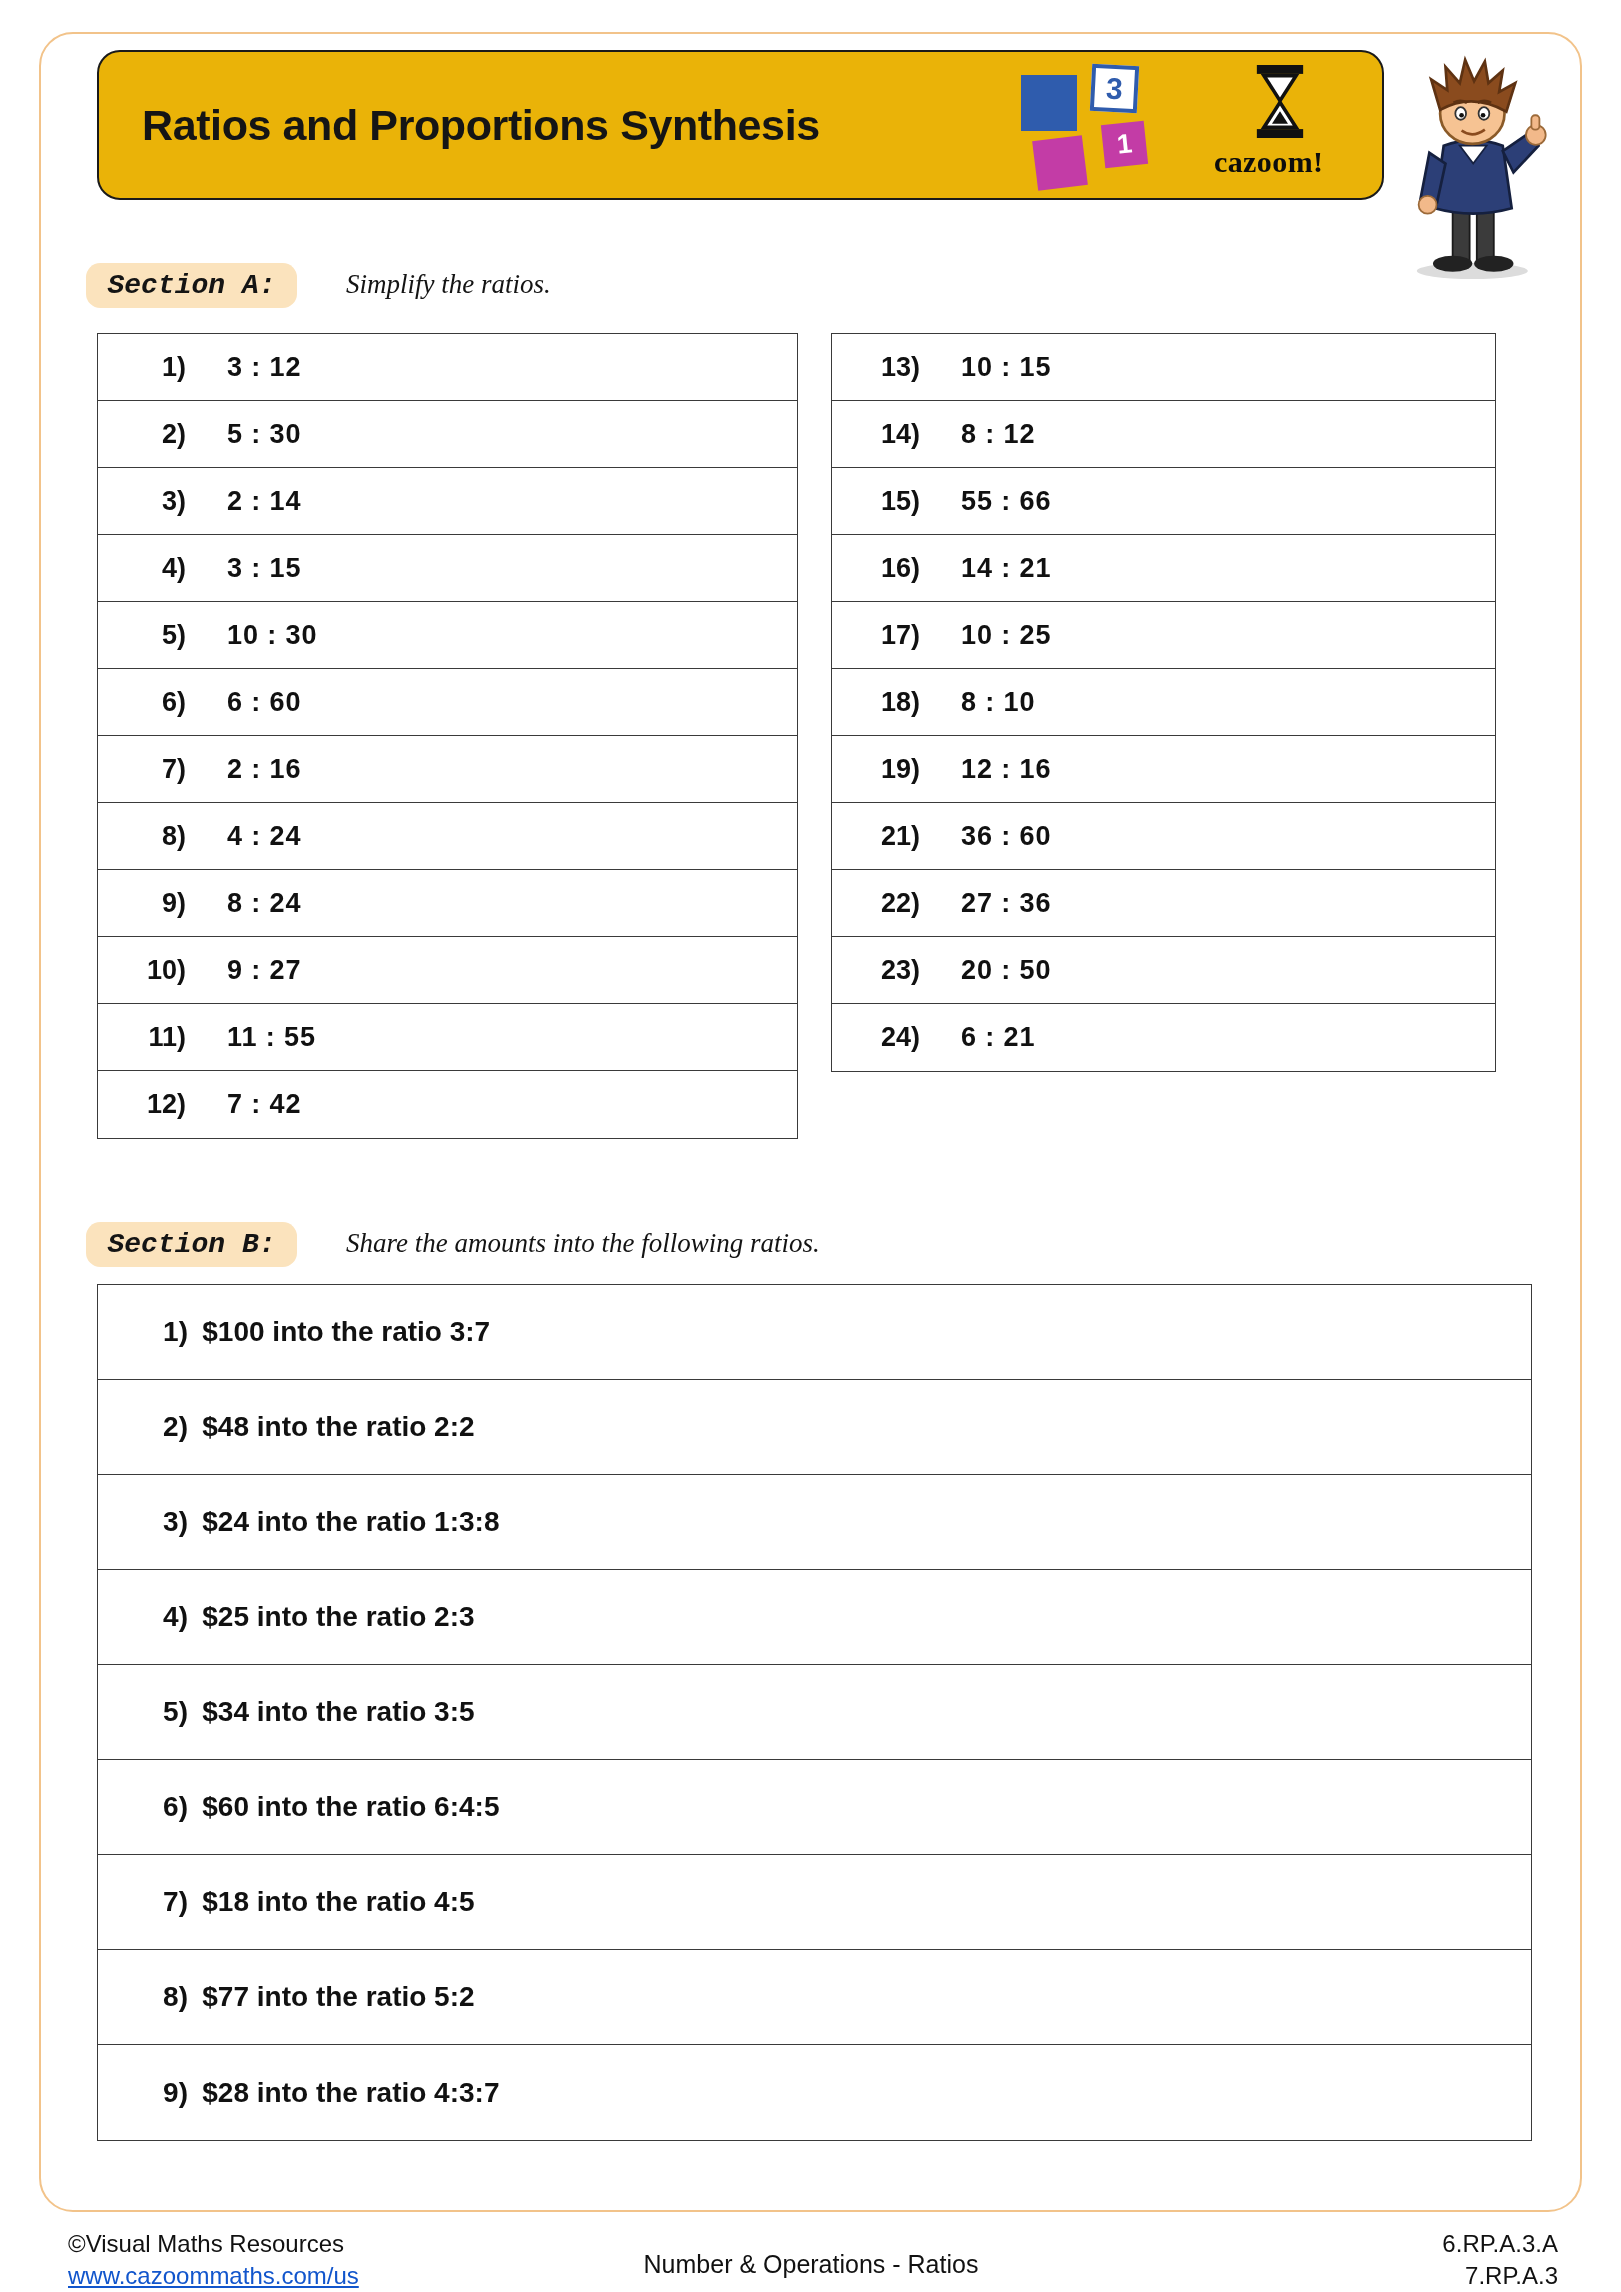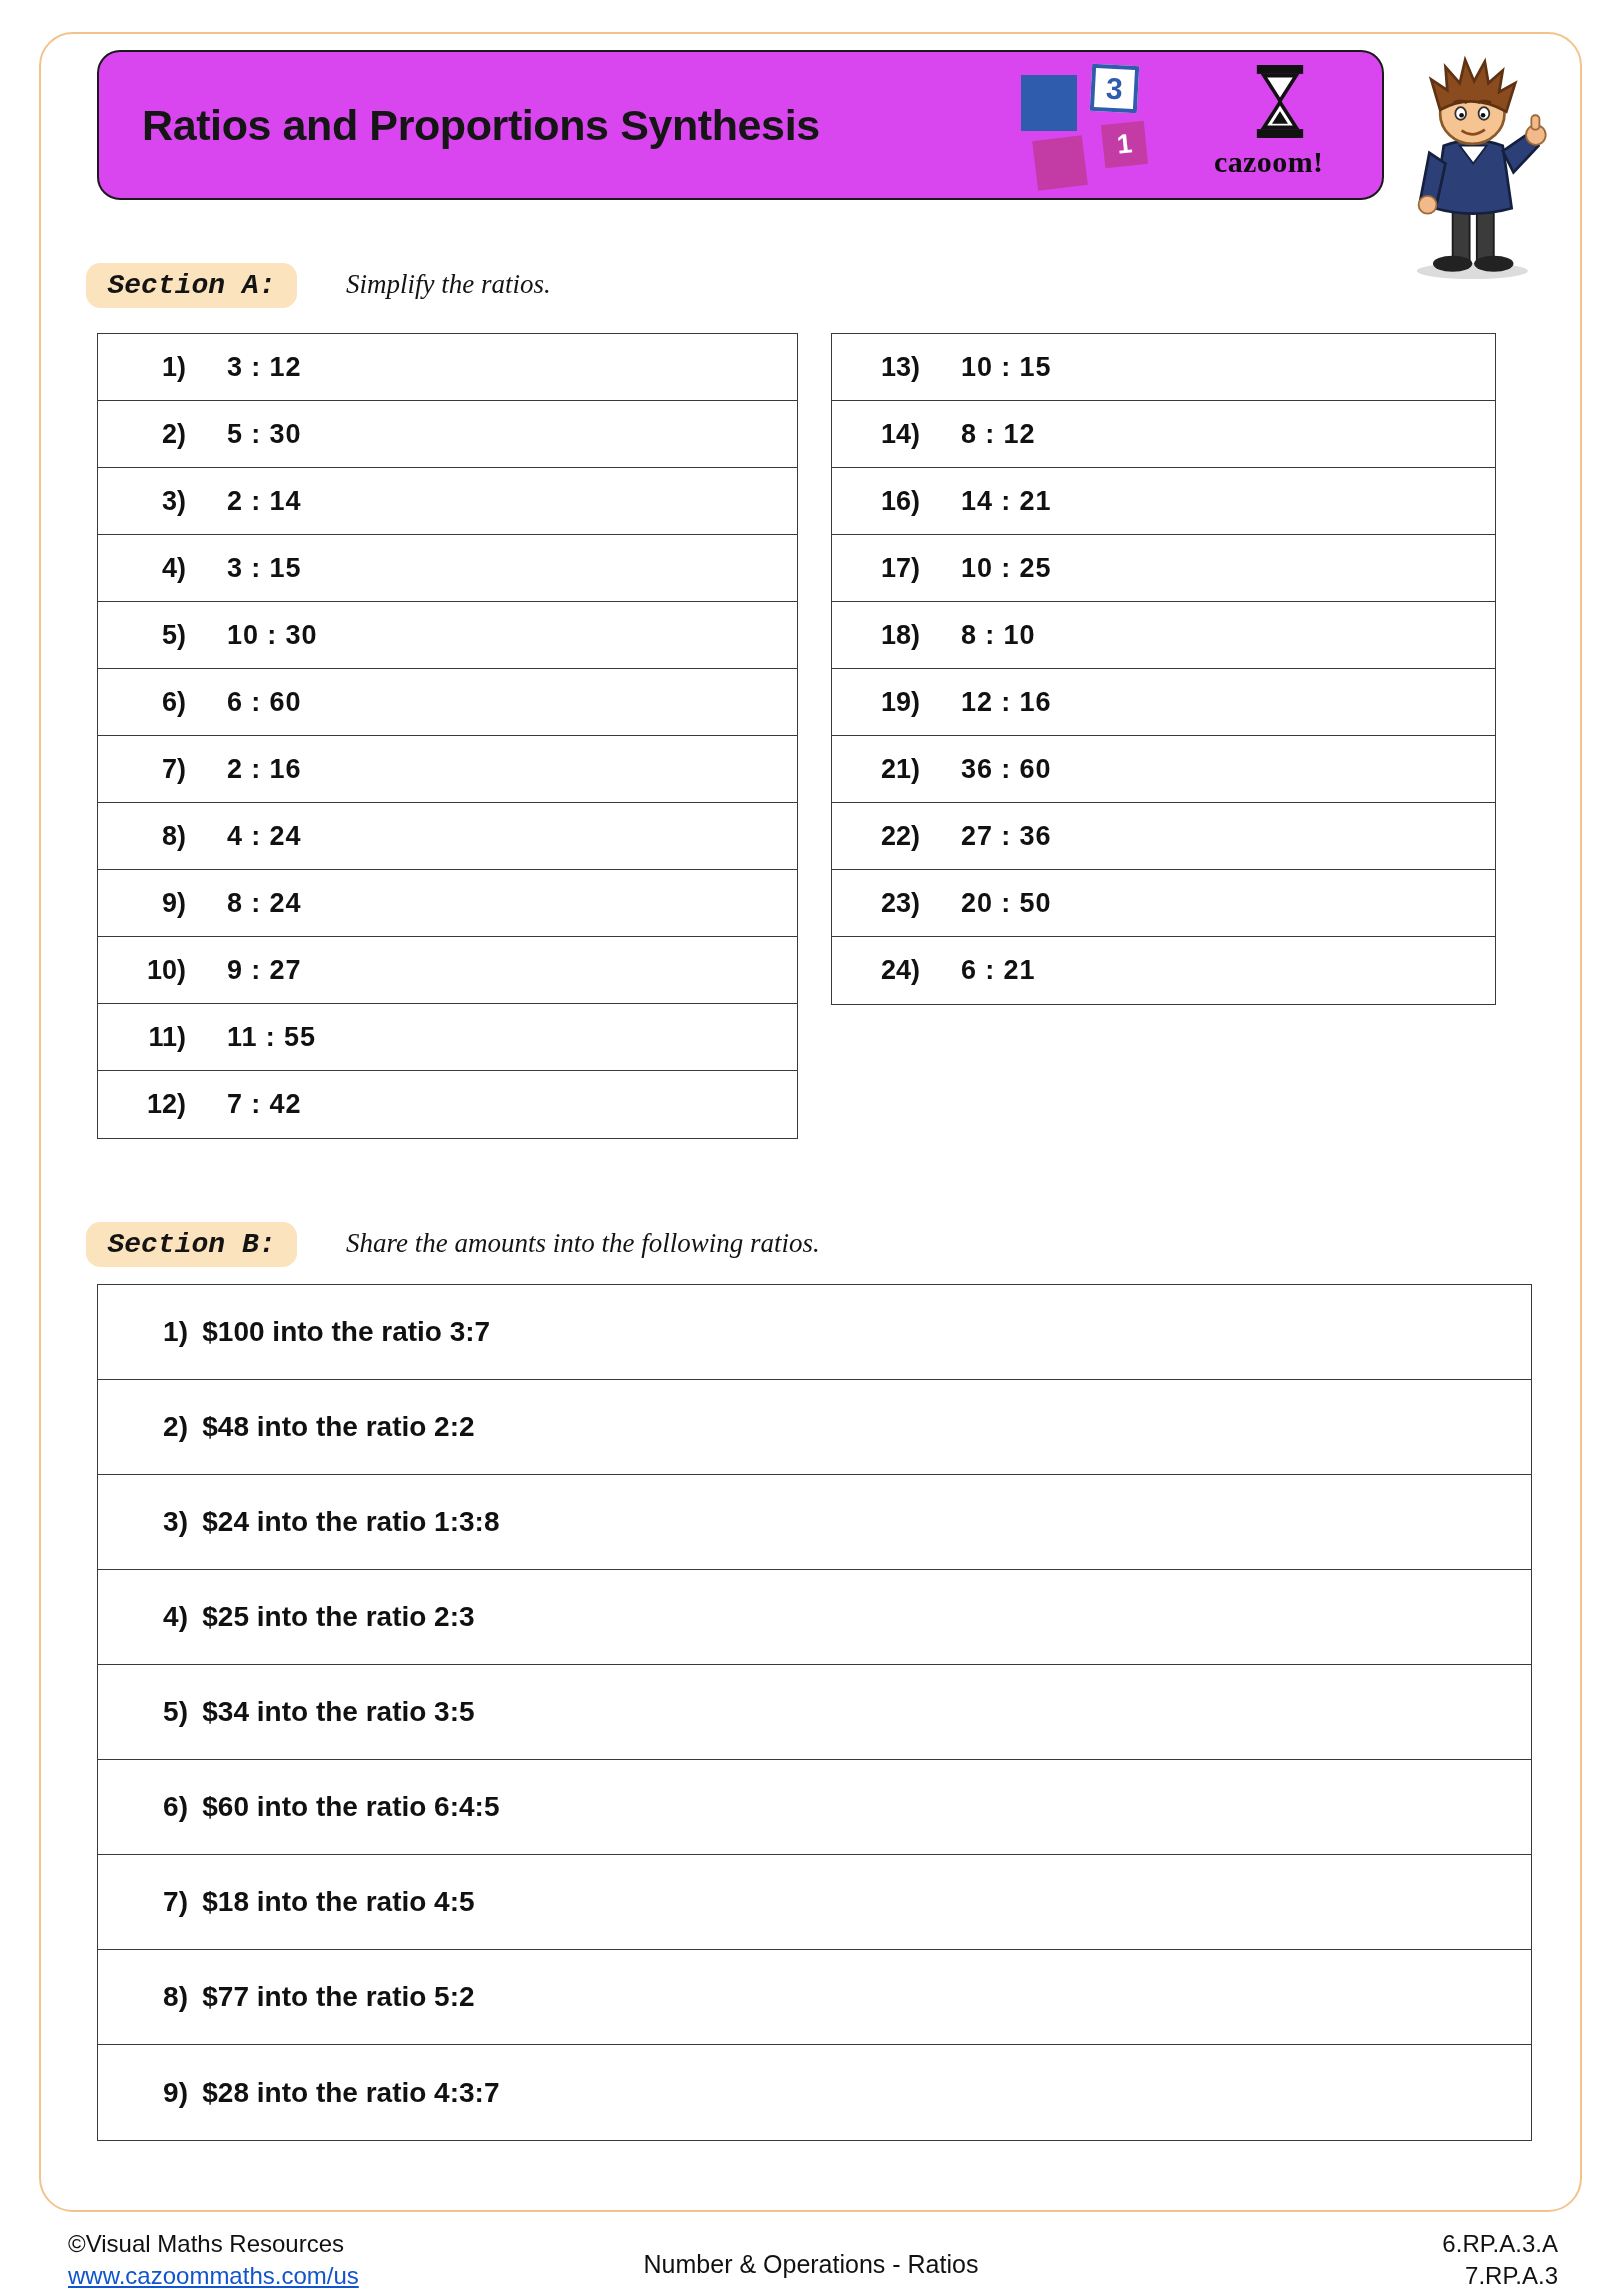--- a/index.html
+++ b/index.html
@@ -14,21 +14,21 @@
 
   
   .page-border {
     position:absolute; left:39px; top:32px; width:1543px; height:2180px;
     border:2.7px solid #f2c38a; border-radius:34px;
   }
 
   
   .header-box {
     position:absolute; left:97px; top:50px; width:1287px; height:150px;
-    border:2.7px solid #1a1a1a; border-radius:23px; background:#d946ef;
+    border:2.7px solid #1a1a1a; border-radius:23px; background:#eab308;
     display:flex; align-items:center;
   }
   .page-title {
     margin-left:43px; font-size:43px; font-weight:bold; color:#151515;
     letter-spacing:-0.4px; white-space:nowrap;
   }
   .logo { position:absolute; left:922px; top:7.2px; width:358px; height:136px; }
   .sq { position:absolute; display:flex; align-items:center; justify-content:center; font-weight:bold; }
   .sq-blue    { left:0;   top:16px; width:56px; height:56px; background:#2f5cad; }
   .sq-magenta { left:14.3px; top:79px; width:50px; height:50px; background:#c33ca6; transform:rotate(-7deg); }
@@ -200,20 +200,24 @@
 
   <div class="row-a">
       <span class="num">13)</span>
       <span class="ratio">10 : 15</span>
     </div>
       <div class="row-a">
       <span class="num">14)</span>
       <span class="ratio">8 : 12</span>
     </div>
       <div class="row-a">
+      <span class="num">15)</span>
+      <span class="ratio">55 : 66</span>
+    </div>
+      <div class="row-a">
       <span class="num">16)</span>
       <span class="ratio">14 : 21</span>
     </div>
       <div class="row-a">
       <span class="num">17)</span>
       <span class="ratio">10 : 25</span>
     </div>
       <div class="row-a">
       <span class="num">18)</span>
       <span class="ratio">8 : 10</span>

